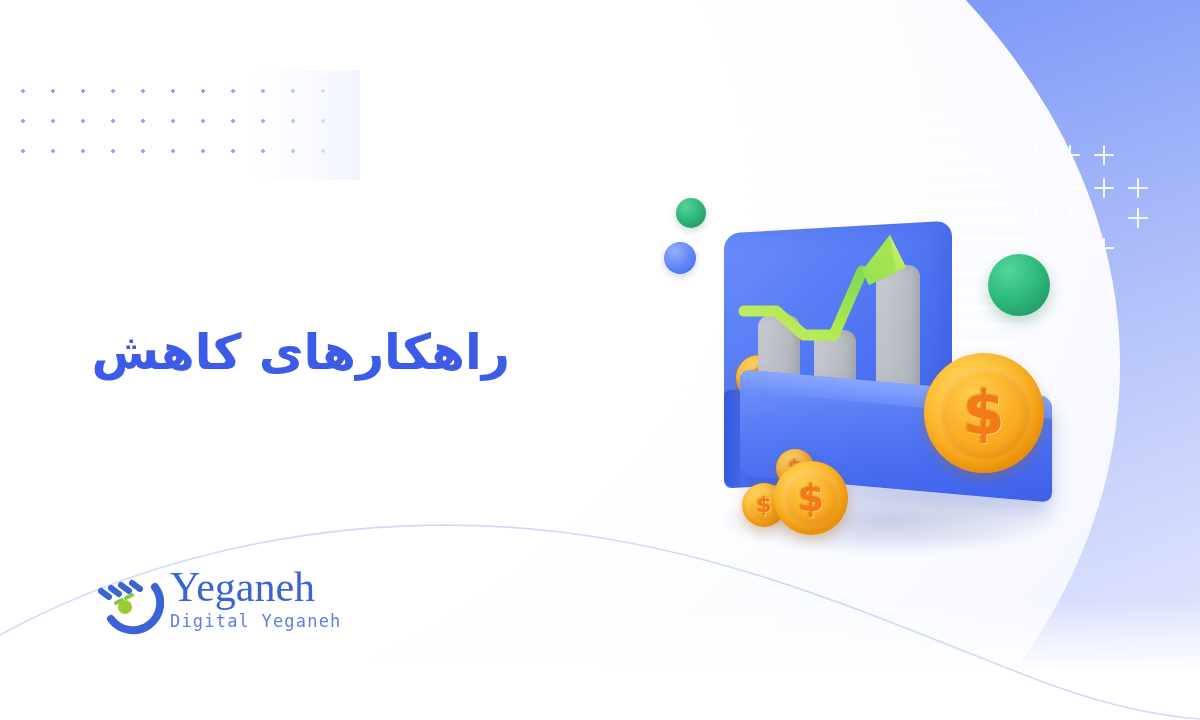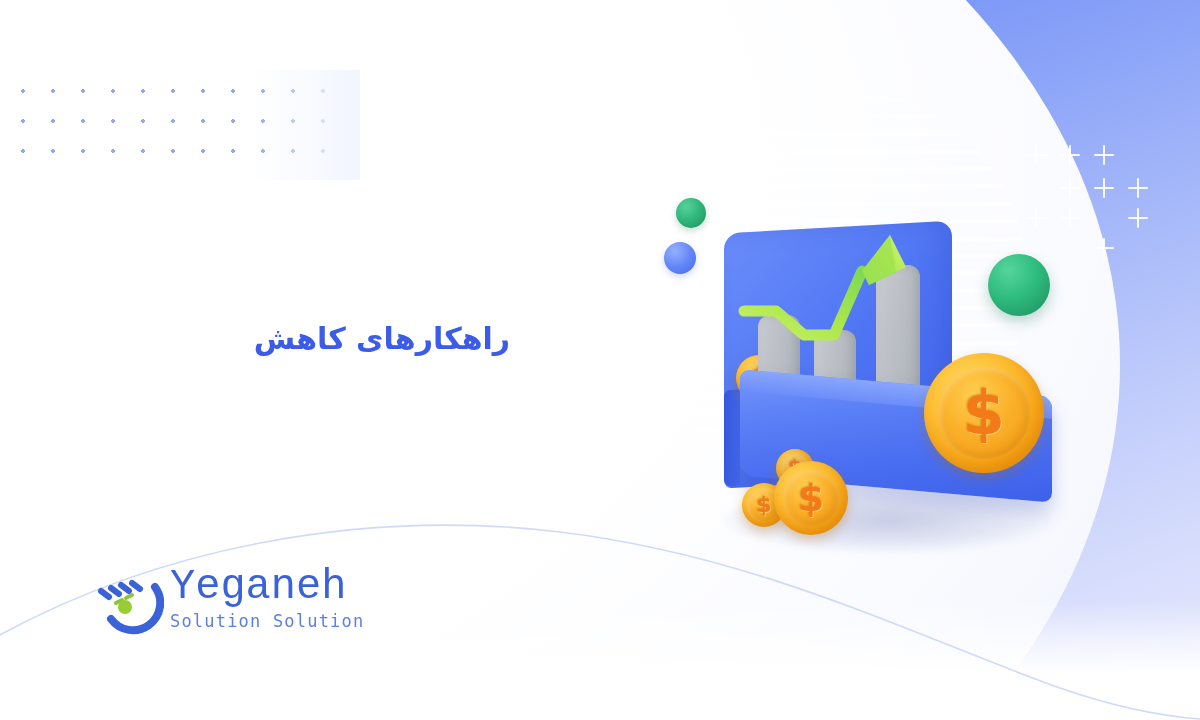--- a/index.html
+++ b/index.html
@@ -242,21 +242,21 @@
   .headline{
     position:absolute;
     right:690px;
     top:318px;
     width:440px;
     text-align:right;
     direction:rtl;
     color:#3B5BE8;
     font-family:"DejaVu Sans", sans-serif;
     font-weight:bold;
-    font-size:30px;
+    font-size:49px;
     line-height:1.42;
     letter-spacing:-0.5px;
   }
   .headline .l2{ display:block; }
 
   
   .wave{
     position:absolute;
     left:0; top:470px;
     width:1200px; height:250px;
@@ -273,21 +273,21 @@
     position:absolute;
     left:0; top:4px;
     width:66px; height:74px;
   }
   .logo-text{
     position:absolute;
     left:72px; top:2px;
     width:180px;
   }
   .logo-word{
-    font-family:Liberation Mono, monospace;
+    font-family:Liberation Serif, serif;
     font-size:42px;
     font-weight:normal;
     color:#3A63D8;
     letter-spacing:0px;
     line-height:1.05;
   }
   .logo-tag{
     font-family:"DejaVu Sans Mono", monospace;
     font-size:17px;
     color:#5C7FE0;
@@ -435,17 +435,17 @@
         <line x1="34" y1="16" x2="42" y2="22" stroke="#3A63D8" stroke-width="6"></line>
       </g>
       <g stroke-linecap="round">
         <line x1="18" y1="36" x2="24" y2="33" stroke="#8CC63F" stroke-width="4"></line>
         <line x1="28" y1="31" x2="34" y2="28" stroke="#8CC63F" stroke-width="4"></line>
       </g>
       <circle cx="27" cy="40" r="7" fill="#9ACD32"></circle>
     </svg>
     <div class="logo-text">
       <div class="logo-word">Yeganeh</div>
-      <div class="logo-tag">Solution Solution</div>
+      <div class="logo-tag">Digital Yeganeh</div>
     </div>
   </div>
 
 </div>
 
 </body></html>

